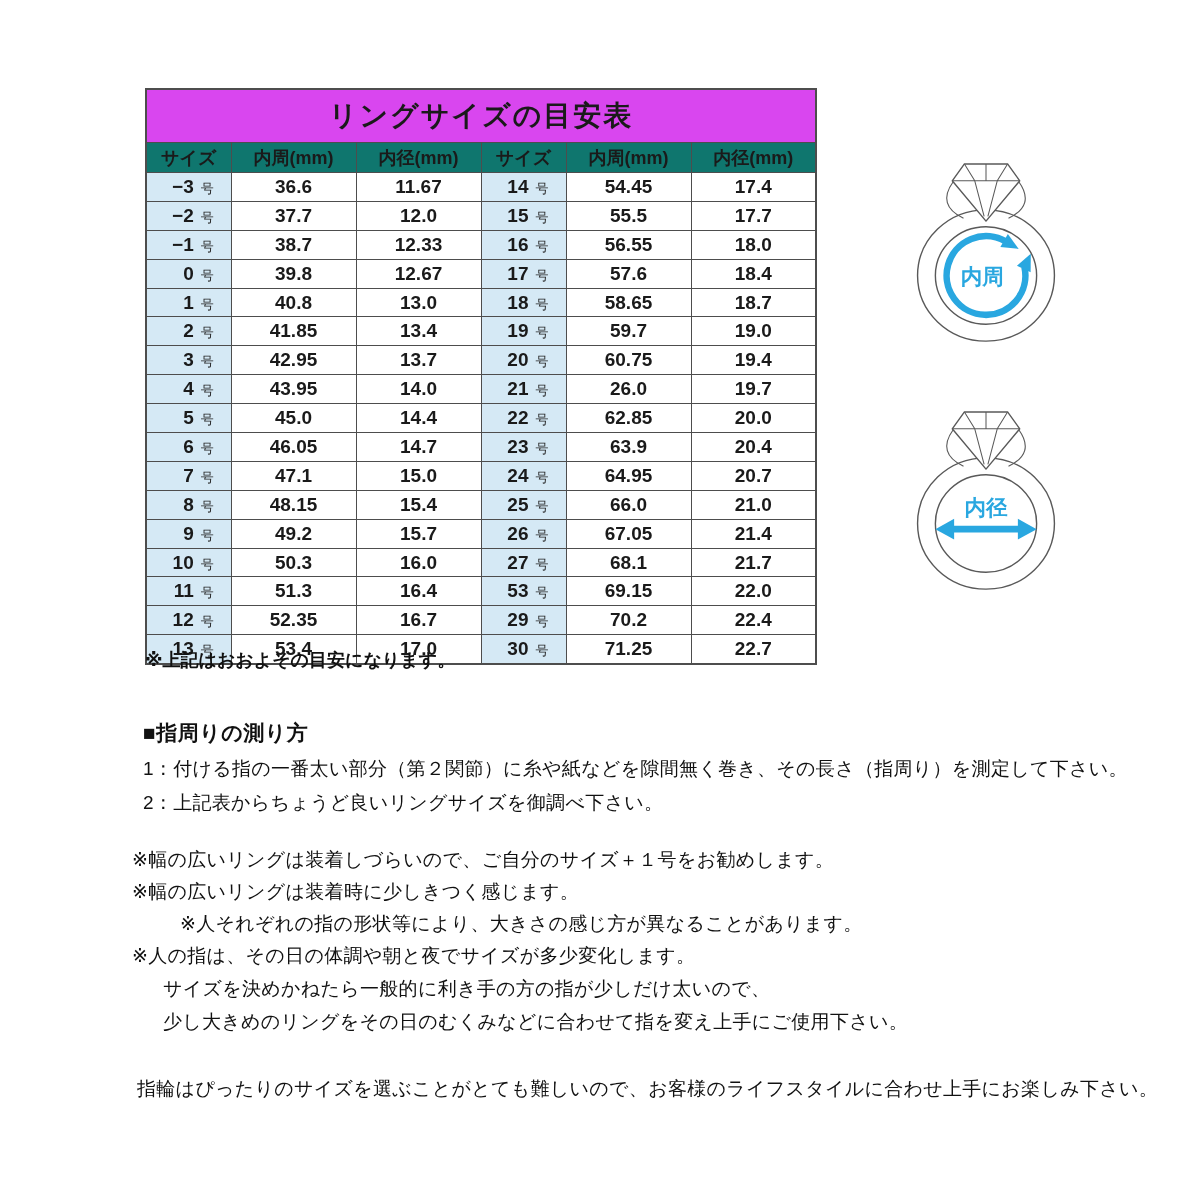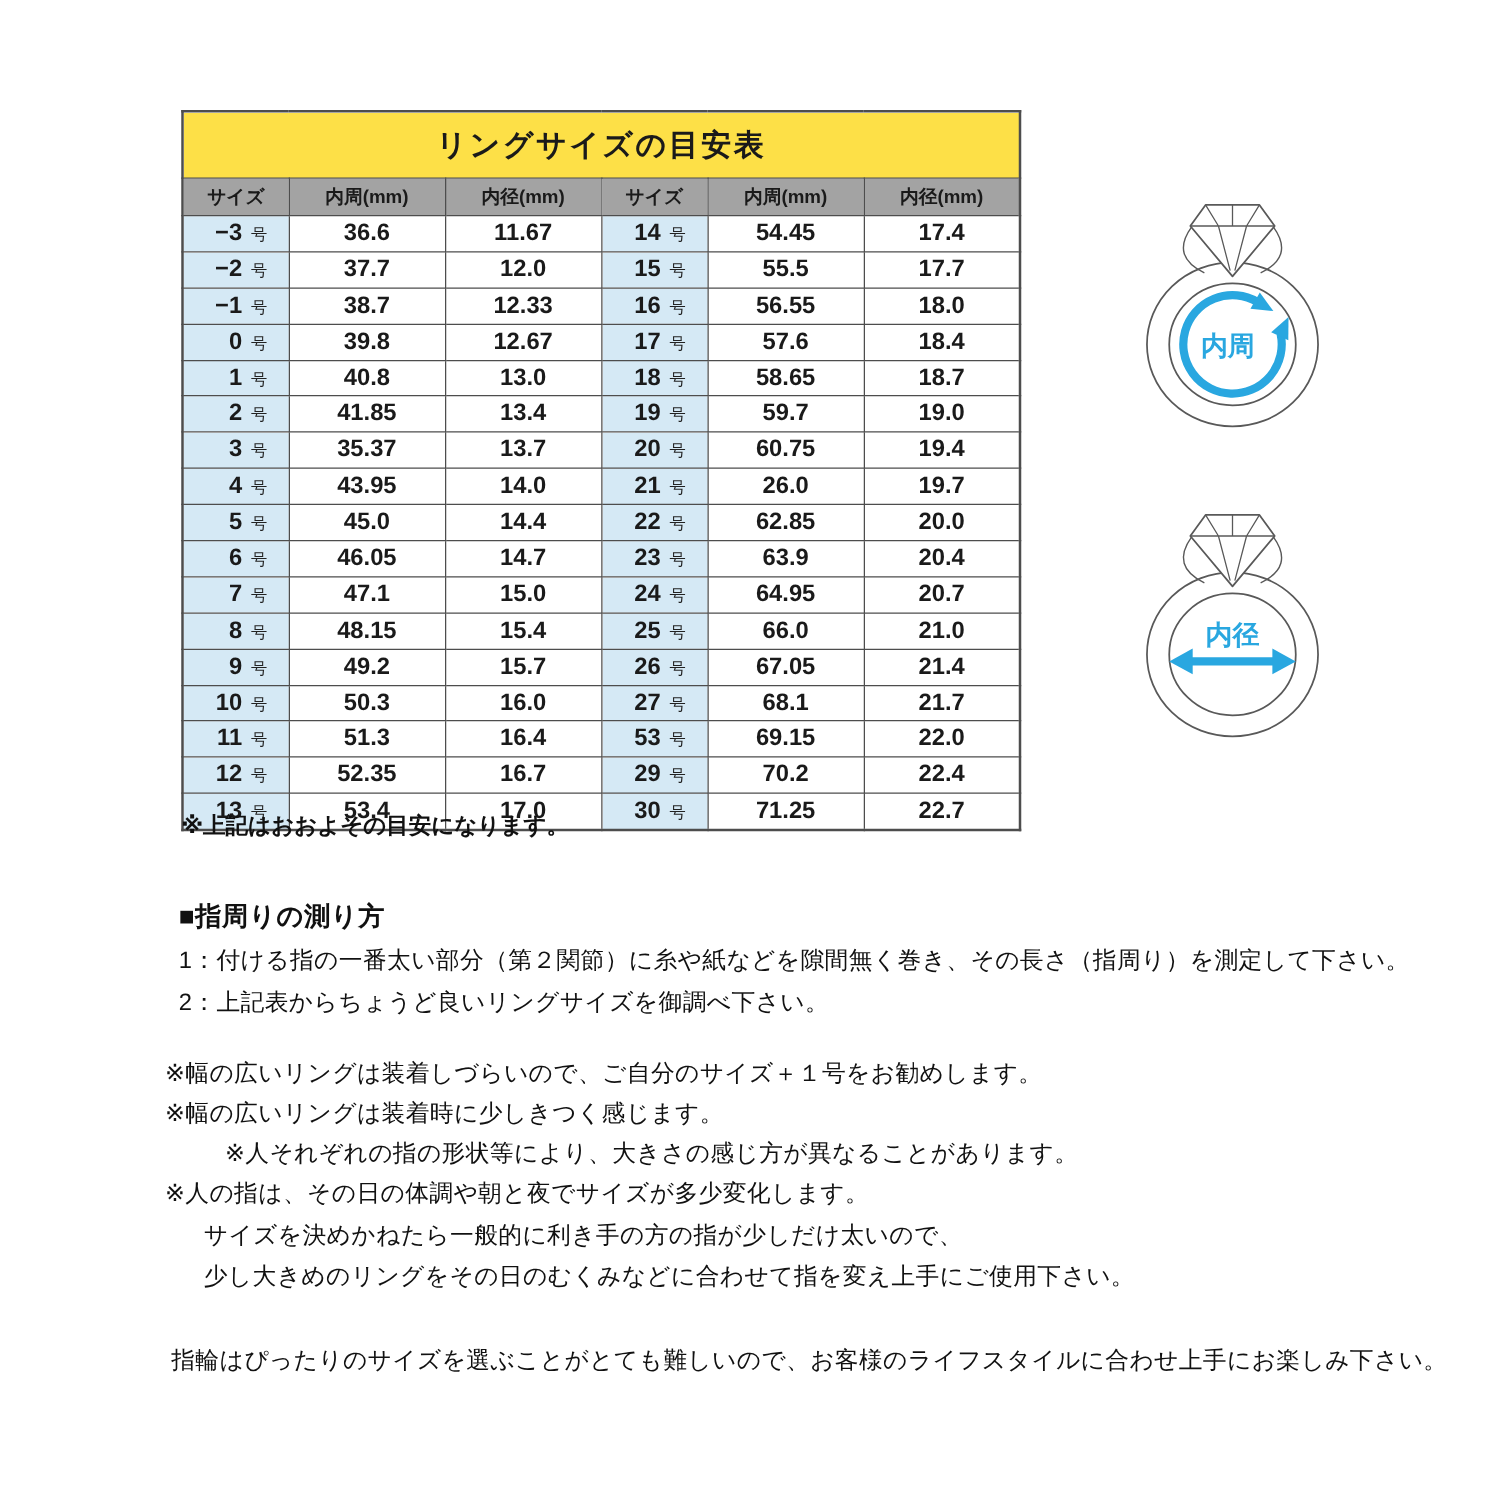--- a/index.html
+++ b/index.html
@@ -14,25 +14,25 @@
   .size-table-wrap{left:145px;top:88px;width:670px;}
   table.size-table{
     border-collapse:collapse;table-layout:fixed;width:670px;
   }
   table.size-table th,table.size-table td{
     border:1px solid #4d4d4d;text-align:center;padding:0;
     overflow:hidden;white-space:nowrap;
   }
   table.size-table{border:2px solid #4d4d4d;}
   tr.title-row th{
-    height:52px;background:#fde047;font-size:24px;font-weight:bold;
+    height:52px;background:#d946ef;font-size:28px;font-weight:bold;
     letter-spacing:2px;color:#1a1a1a;margin-left:28px;
   }
   tr.header-row th{
-    height:29px;background:#a3a3a3;font-size:15px;font-weight:bold;color:#1a1a1a;
+    height:29px;background:#0f766e;font-size:18px;font-weight:bold;color:#1a1a1a;
   }
   tbody td{height:27.9px;font-size:19px;font-weight:600;color:#1a1a1a;background:#fff;}
   tbody td.size{background:#d5e9f5;}
   td.size .num{display:inline-block;min-width:30px;text-align:right;margin-right:7px;font-weight:bold;}
   td.size .unit{font-size:13px;font-weight:normal;color:#222;}
 
   .table-note{
     left:145px;top:648px;width:670px;text-align:left;
     font-size:18px;font-weight:600;color:#111;
   }
@@ -126,21 +126,21 @@
         <tr>
           <td class="size"><span class="num">2</span><span class="unit">号</span></td>
           <td class="val">41.85</td>
           <td class="val">13.4</td>
           <td class="size"><span class="num">19</span><span class="unit">号</span></td>
           <td class="val">59.7</td>
           <td class="val">19.0</td>
         </tr>
         <tr>
           <td class="size"><span class="num">3</span><span class="unit">号</span></td>
-          <td class="val">35.37</td>
+          <td class="val">42.95</td>
           <td class="val">13.7</td>
           <td class="size"><span class="num">20</span><span class="unit">号</span></td>
           <td class="val">60.75</td>
           <td class="val">19.4</td>
         </tr>
         <tr>
           <td class="size"><span class="num">4</span><span class="unit">号</span></td>
           <td class="val">43.95</td>
           <td class="val">14.0</td>
           <td class="size"><span class="num">21</span><span class="unit">号</span></td>

